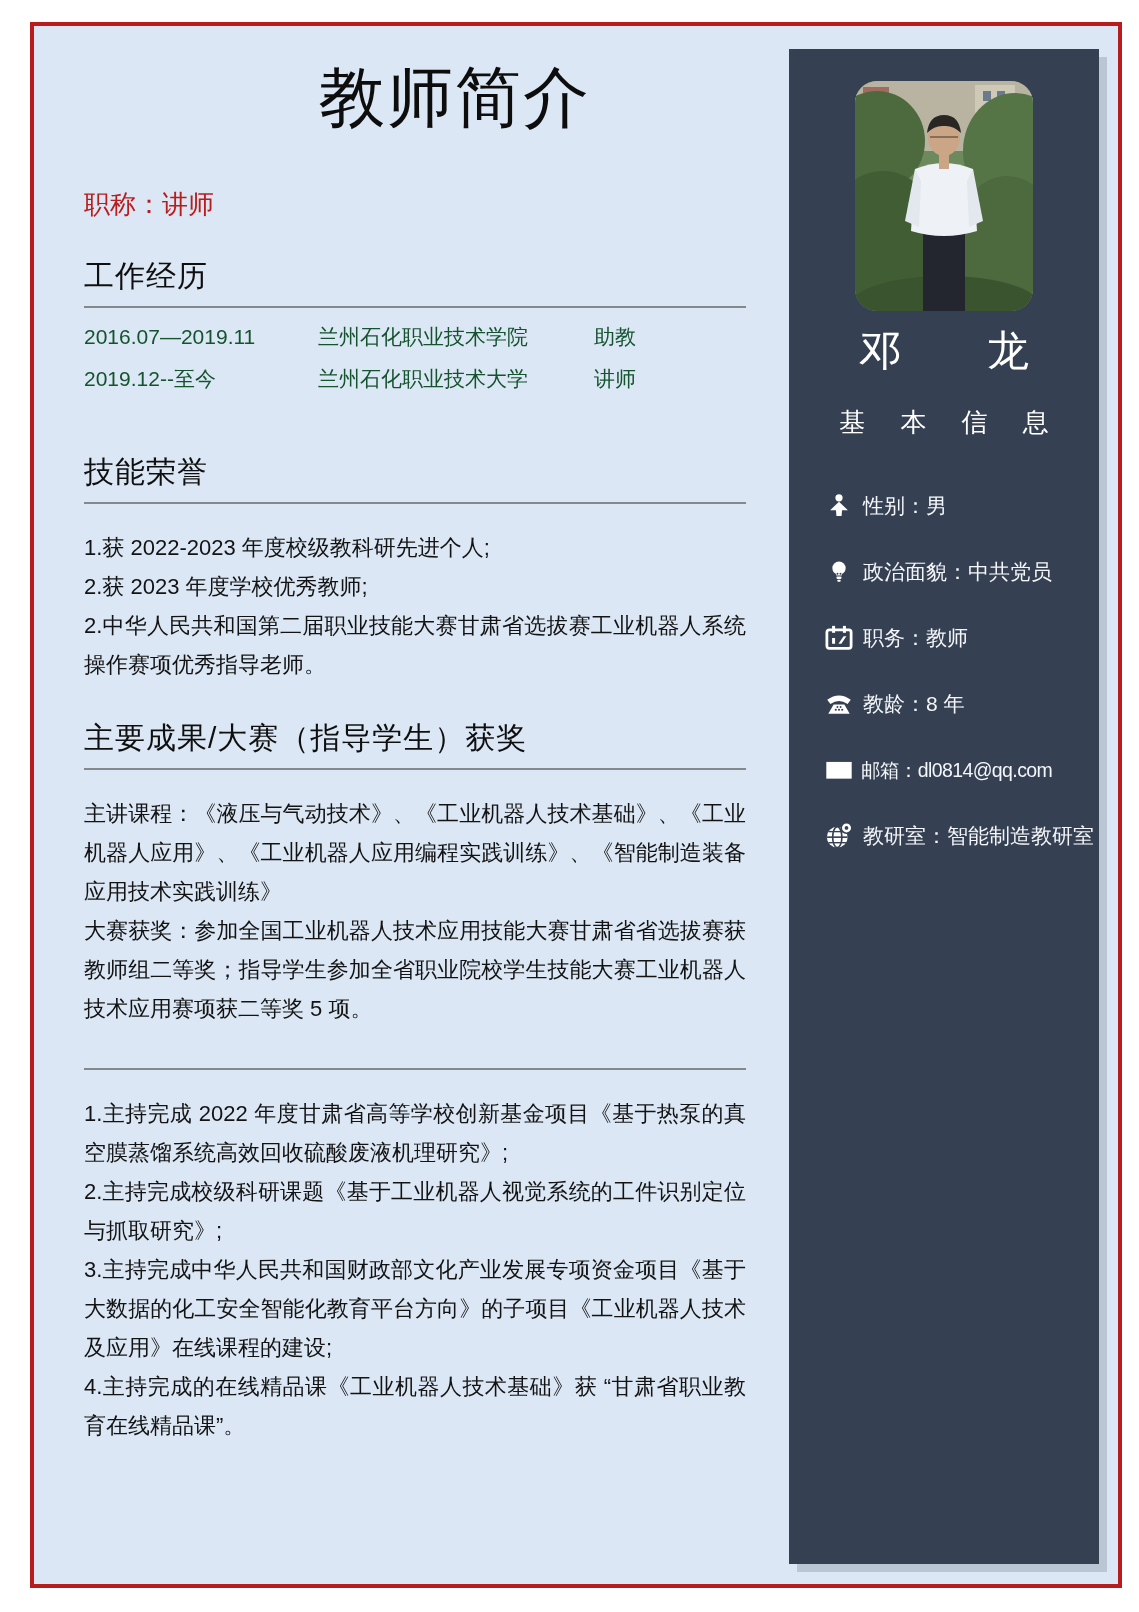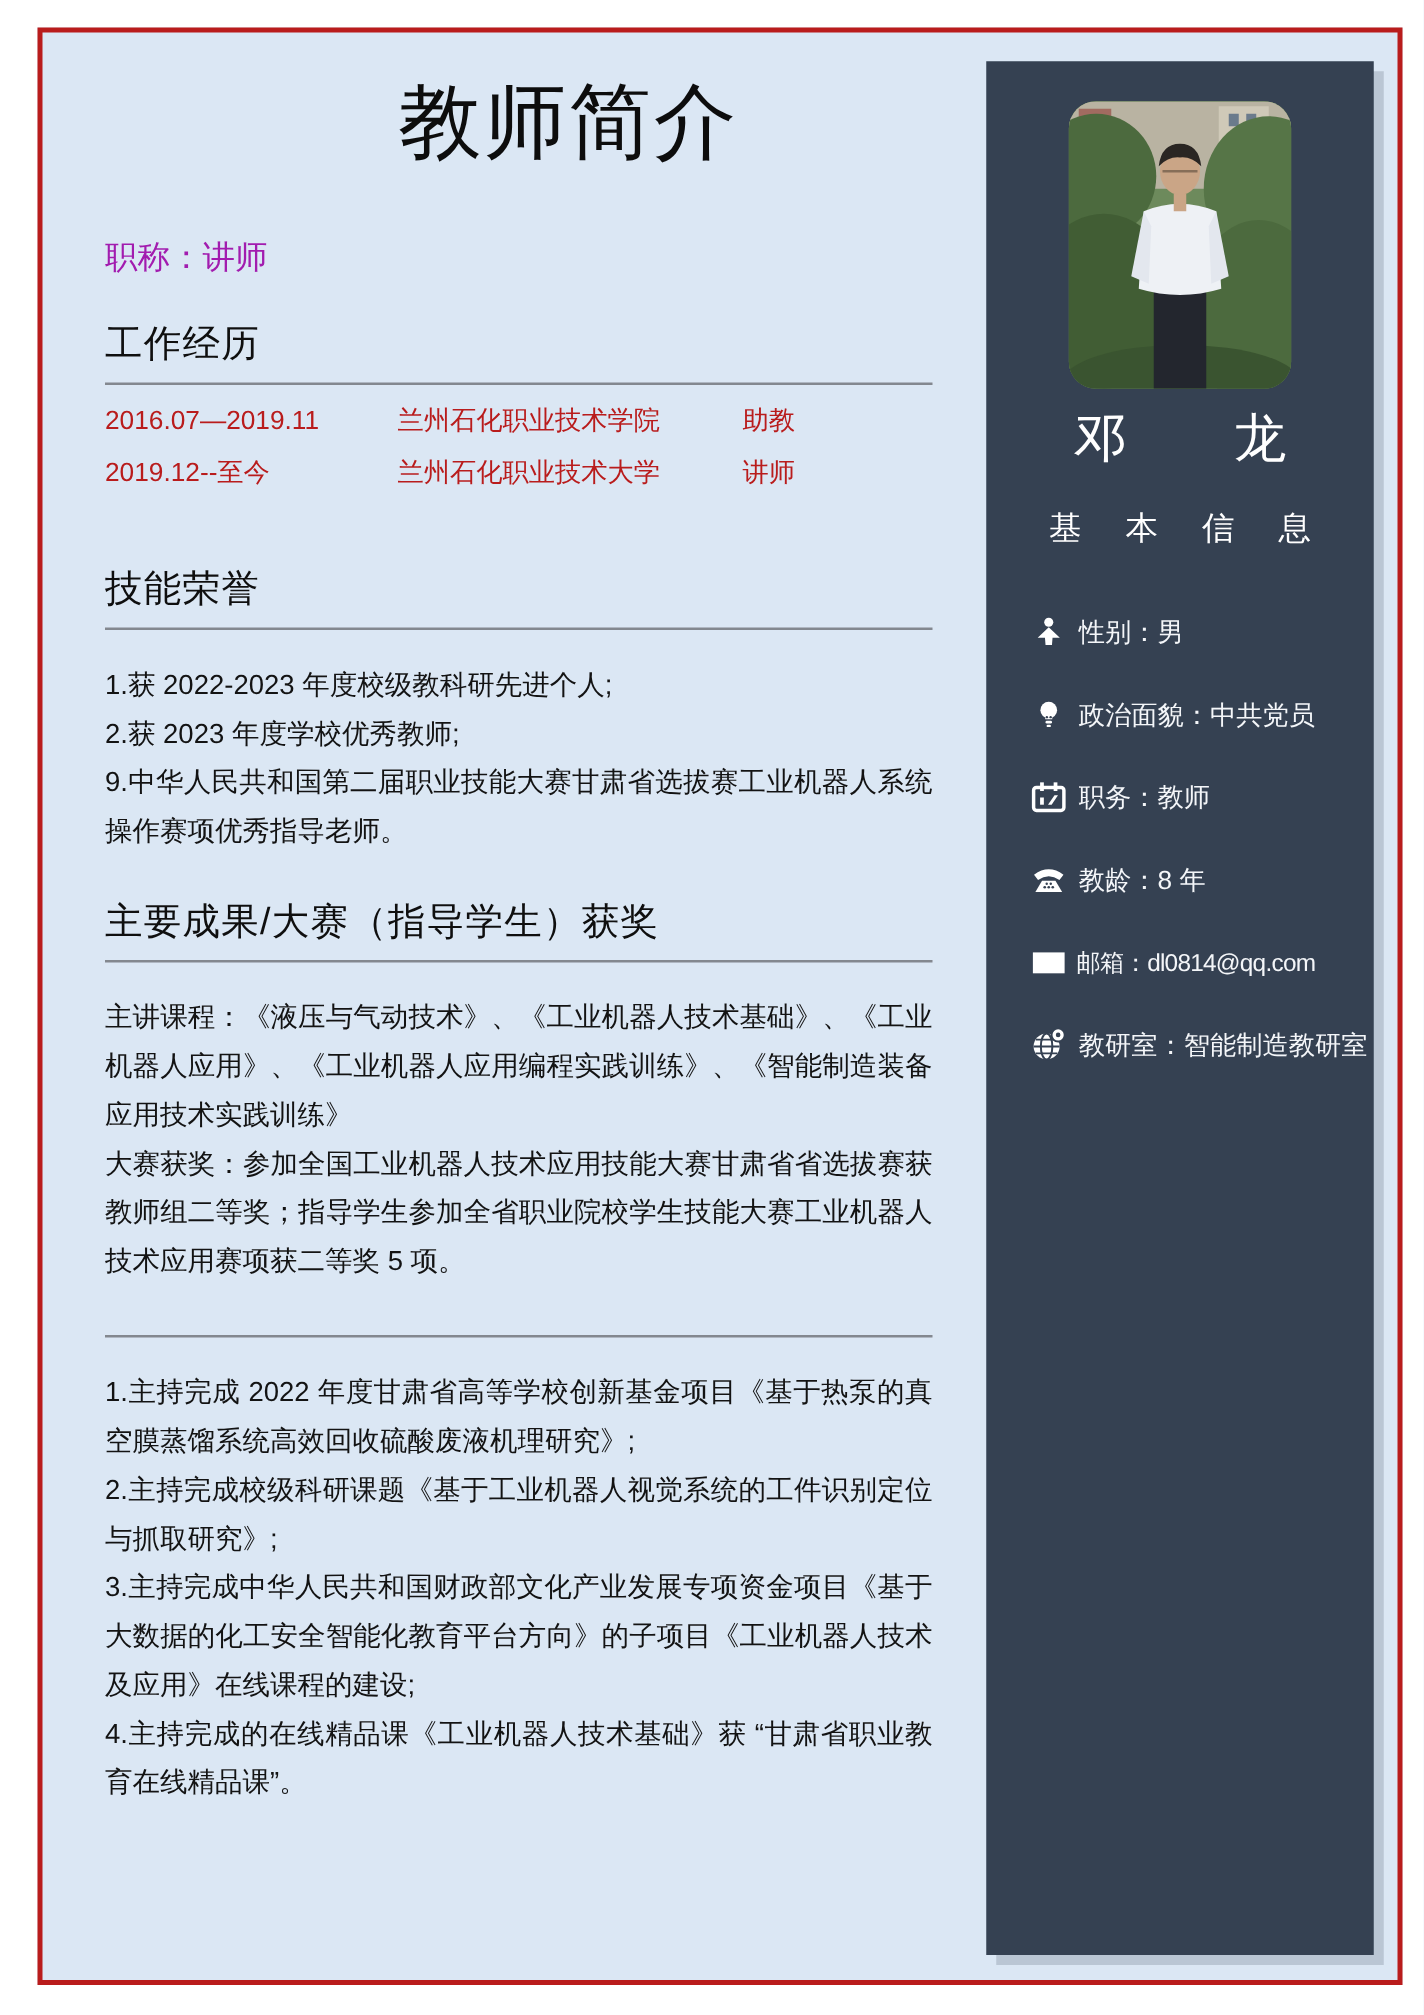--- a/index.html
+++ b/index.html
@@ -11,32 +11,32 @@
   .page{
     position:absolute;left:30px;top:22px;width:1084px;height:1558px;
     border:4px solid #b91c1c;background:#dbe7f4;
   }
   
   .main-col{position:absolute;left:50px;top:0;width:662px;}
   .doc-title{
     margin:30px 0 0 0;padding-left:80px;text-align:center;
     font-size:66px;line-height:82px;font-weight:500;color:#0d0d0d;letter-spacing:2px;
   }
-  .job-line{margin-top:50px;font-size:26px;line-height:34px;color:#a21caf;}
+  .job-line{margin-top:50px;font-size:26px;line-height:34px;color:#b91c1c;font-family:Liberation Serif, serif;}
   .section{margin:0;}
   .sec-head{
     font-size:30px;line-height:40px;font-weight:400;color:#0f0f0f;margin:0;letter-spacing:1px;
   }
   .rule{height:0;border-top:2px solid #83888f;margin-top:10px;}
   .m-work{margin-top:34px;}
   .m-honors{margin-top:52px;}
   .m-courses{margin-top:34px;}
   .m-research{margin-top:40px;}
   .work-rows{margin-top:8px;}
-  .work-row{display:flex;font-size:21px;line-height:42px;color:#b91c1c;}
+  .work-row{display:flex;font-size:21px;line-height:42px;color:#14532d;}
   .wc1{width:234px;flex:0 0 auto;}
   .wc2{width:276px;flex:0 0 auto;}
   .wc3{flex:1 1 auto;}
   .body-list,.body-paras{margin-top:24px;font-size:22px;line-height:39px;color:#131313;text-align:justify;}
   .body-list p,.body-paras p{margin:0;}
   
   .sidebar{
     position:absolute;left:755px;top:23px;width:310px;height:1515px;
     background:#354152;color:#ffffff;
     box-shadow:8px 8px 0 rgba(40,50,66,0.18);
@@ -88,21 +88,21 @@
         </div>
       </div>
     </div>
 
     <div class="section m-honors">
       <h2 class="sec-head">技能荣誉</h2>
       <div class="rule"></div>
       <div class="body-list">
         <p>1.获 2022-2023 年度校级教科研先进个人;</p>
         <p>2.获 2023 年度学校优秀教师;</p>
-        <p>9.中华人民共和国第二届职业技能大赛甘肃省选拔赛工业机器人系统操作赛项优秀指导老师。</p>
+        <p>2.中华人民共和国第二届职业技能大赛甘肃省选拔赛工业机器人系统操作赛项优秀指导老师。</p>
       </div>
     </div>
 
     <div class="section m-courses">
       <h2 class="sec-head">主要成果/大赛（指导学生）获奖</h2>
       <div class="rule"></div>
       <div class="body-paras">
         <p>主讲课程：《液压与气动技术》、《工业机器人技术基础》、《工业机器人应用》、《工业机器人应用编程实践训练》、《智能制造装备应用技术实践训练》</p>
         <p>大赛获奖：参加全国工业机器人技术应用技能大赛甘肃省省选拔赛获教师组二等奖；指导学生参加全省职业院校学生技能大赛工业机器人技术应用赛项获二等奖 5 项。</p>
       </div>

